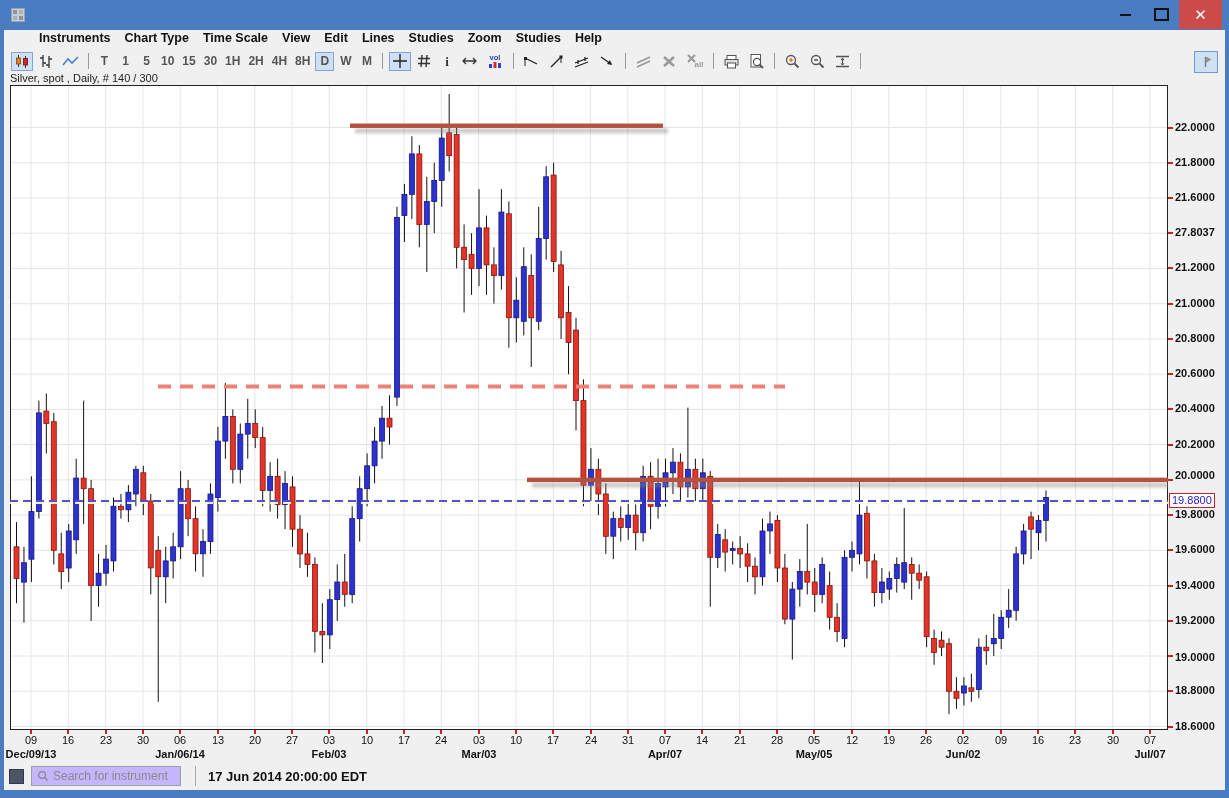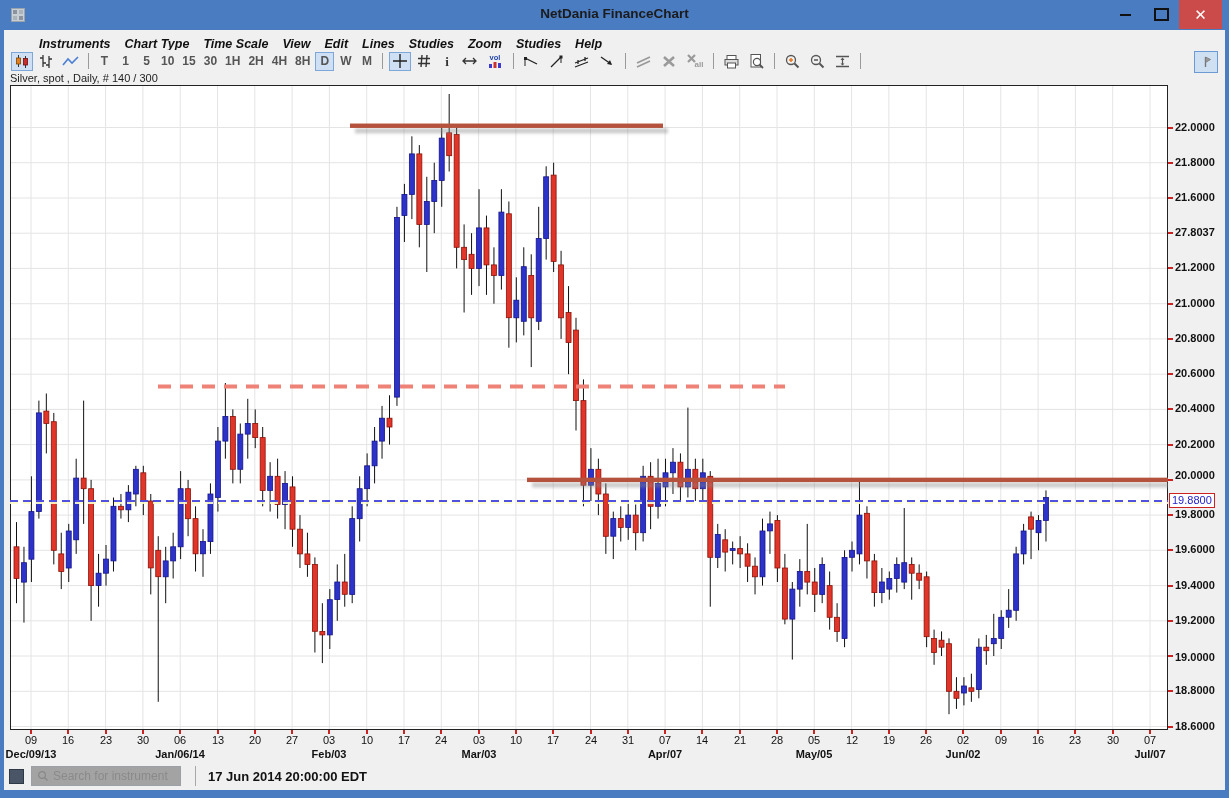--- a/index.html
+++ b/index.html
@@ -10,21 +10,21 @@
   .app-icon{position:absolute;left:10px;top:7px;width:16px;height:16px;}
   .title{position:absolute;left:0;right:0;top:6px;text-align:center;font-size:13.5px;font-weight:600;color:#1b1b1b;}
   .wbtn{position:absolute;top:0;height:29px;display:flex;align-items:center;justify-content:center;cursor:default;}
   .wbtn.min{left:1107px;width:36px;}
   .wbtn.max{left:1143px;width:36px;}
   .wbtn.close{left:1179px;width:43px;background:#cb4a4a;}
   .minglyph{width:11px;height:2px;background:#111;}
   .maxglyph{width:11px;height:9px;border:2px solid #111;}
   .closeglyph{color:#fff;font-size:15px;font-weight:bold;line-height:1;}
   
-  .menubar{position:absolute;left:4px;top:31px;width:1221px;height:20px;background:#f0f0f0;display:flex;align-items:flex-end;padding-left:28px;box-sizing:border-box;font-style:italic;}
+  .menubar{position:absolute;left:4px;top:31px;width:1221px;height:20px;background:#f0f0f0;display:flex;align-items:flex-start;padding-left:28px;box-sizing:border-box;}
   .menu-item{font-size:12.5px;font-weight:700;color:#111;padding:0 7px;cursor:default;}
   
   .toolbar{position:absolute;left:4px;top:50px;width:1221px;height:22px;background:#f0f0f0;display:flex;align-items:center;padding-left:6px;box-sizing:border-box;}
   .tbtn{height:19px;min-width:19px;display:flex;align-items:center;justify-content:center;margin:0 1px;border:1px solid transparent;font-size:12px;color:#555;font-weight:600;padding:0 2px;box-sizing:border-box;}
   .tbtn.selected{background:#cfe0f5;border:1px solid #7da7d9;}
   .tsep{width:1px;height:16px;background:#9a9a9a;margin:0 5px;}
   .pinbtn{position:absolute;right:7px;top:1px;width:22px;height:20px;background:#cfe0f3;border:1px solid #6b9bd2;display:flex;align-items:center;justify-content:center;}
   
   .chart-label{position:absolute;left:10px;top:72px;font-size:11px;color:#222;}
   .plot{position:absolute;left:10px;top:85px;width:1158px;height:645px;}
@@ -32,21 +32,21 @@
   .pa-tick{position:absolute;left:0;width:5px;height:2px;background:#cc2222;}
   .pa-label{position:absolute;left:7px;font-size:11px;color:#111;white-space:nowrap;font-weight:bold;}
   .price-tag{position:absolute;left:1169px;background:#fff;border:1px solid #cc2222;color:#2222cc;font-size:11px;padding:0 2px;line-height:13px;}
   .date-axis{position:absolute;left:10px;top:730px;width:1212px;height:32px;}
   .da-tick{position:absolute;top:0;width:2px;height:4px;background:#cc2222;}
   .da-day{position:absolute;top:4px;transform:translateX(-50%);font-size:11px;color:#111;}
   .da-month{position:absolute;top:18px;transform:translateX(-50%);font-size:11px;color:#111;white-space:nowrap;font-weight:bold;}
   
   .statusbar{position:absolute;left:4px;top:763px;width:1221px;height:26px;background:#f0f0f0;display:flex;align-items:center;}
   .sq{width:13px;height:13px;background:#4a5668;border:1px solid #2f3945;margin-left:5px;}
-  .searchbox{display:flex;align-items:center;width:150px;height:20px;background:#a3a3a3;border:1px solid #9aa0a6;margin-left:7px;padding-left:4px;box-sizing:border-box;}
+  .searchbox{display:flex;align-items:center;width:150px;height:20px;background:#c4b5fd;border:1px solid #9aa0a6;margin-left:7px;padding-left:4px;box-sizing:border-box;}
   .searchbox input{border:none;outline:none;font-size:12px;color:#444;width:120px;font-family:"Liberation Sans","DejaVu Sans",sans-serif;background:transparent;}
   .searchbox input::placeholder{color:#8a8a8a;}
   .vsep{width:1px;height:20px;background:#a8a8a8;margin-left:14px;}
   .timestamp{font-size:13px;font-weight:700;color:#111;margin-left:12px;}
 </style>
 </head>
 <body>
 
 <div class="window">
   <div class="content-bg"></div>
@@ -55,21 +55,20 @@
     <span class="app-icon">
       <svg width="16" height="16">
           <rect x="1" y="1" width="14" height="14" fill="#9aa4ae"></rect>
           <rect x="2" y="2" width="12" height="12" fill="#c9ced4"></rect>
           <rect x="3" y="3" width="4" height="4" fill="#8b949e"></rect>
           <rect x="9" y="3" width="4" height="4" fill="#aab2ba"></rect>
           <rect x="3" y="9" width="4" height="4" fill="#aab2ba"></rect>
           <rect x="9" y="9" width="4" height="4" fill="#8b949e"></rect>
         </svg>
     </span>
-    <span class="title">NetDania FinanceChart</span>
     <span class="wbtn min">
         <span class="minglyph"></span>
       </span>
     <span class="wbtn max">
         <span class="maxglyph"></span>
       </span>
     <span class="wbtn close">
         <span class="closeglyph">✕</span>
       </span>
   </div>

